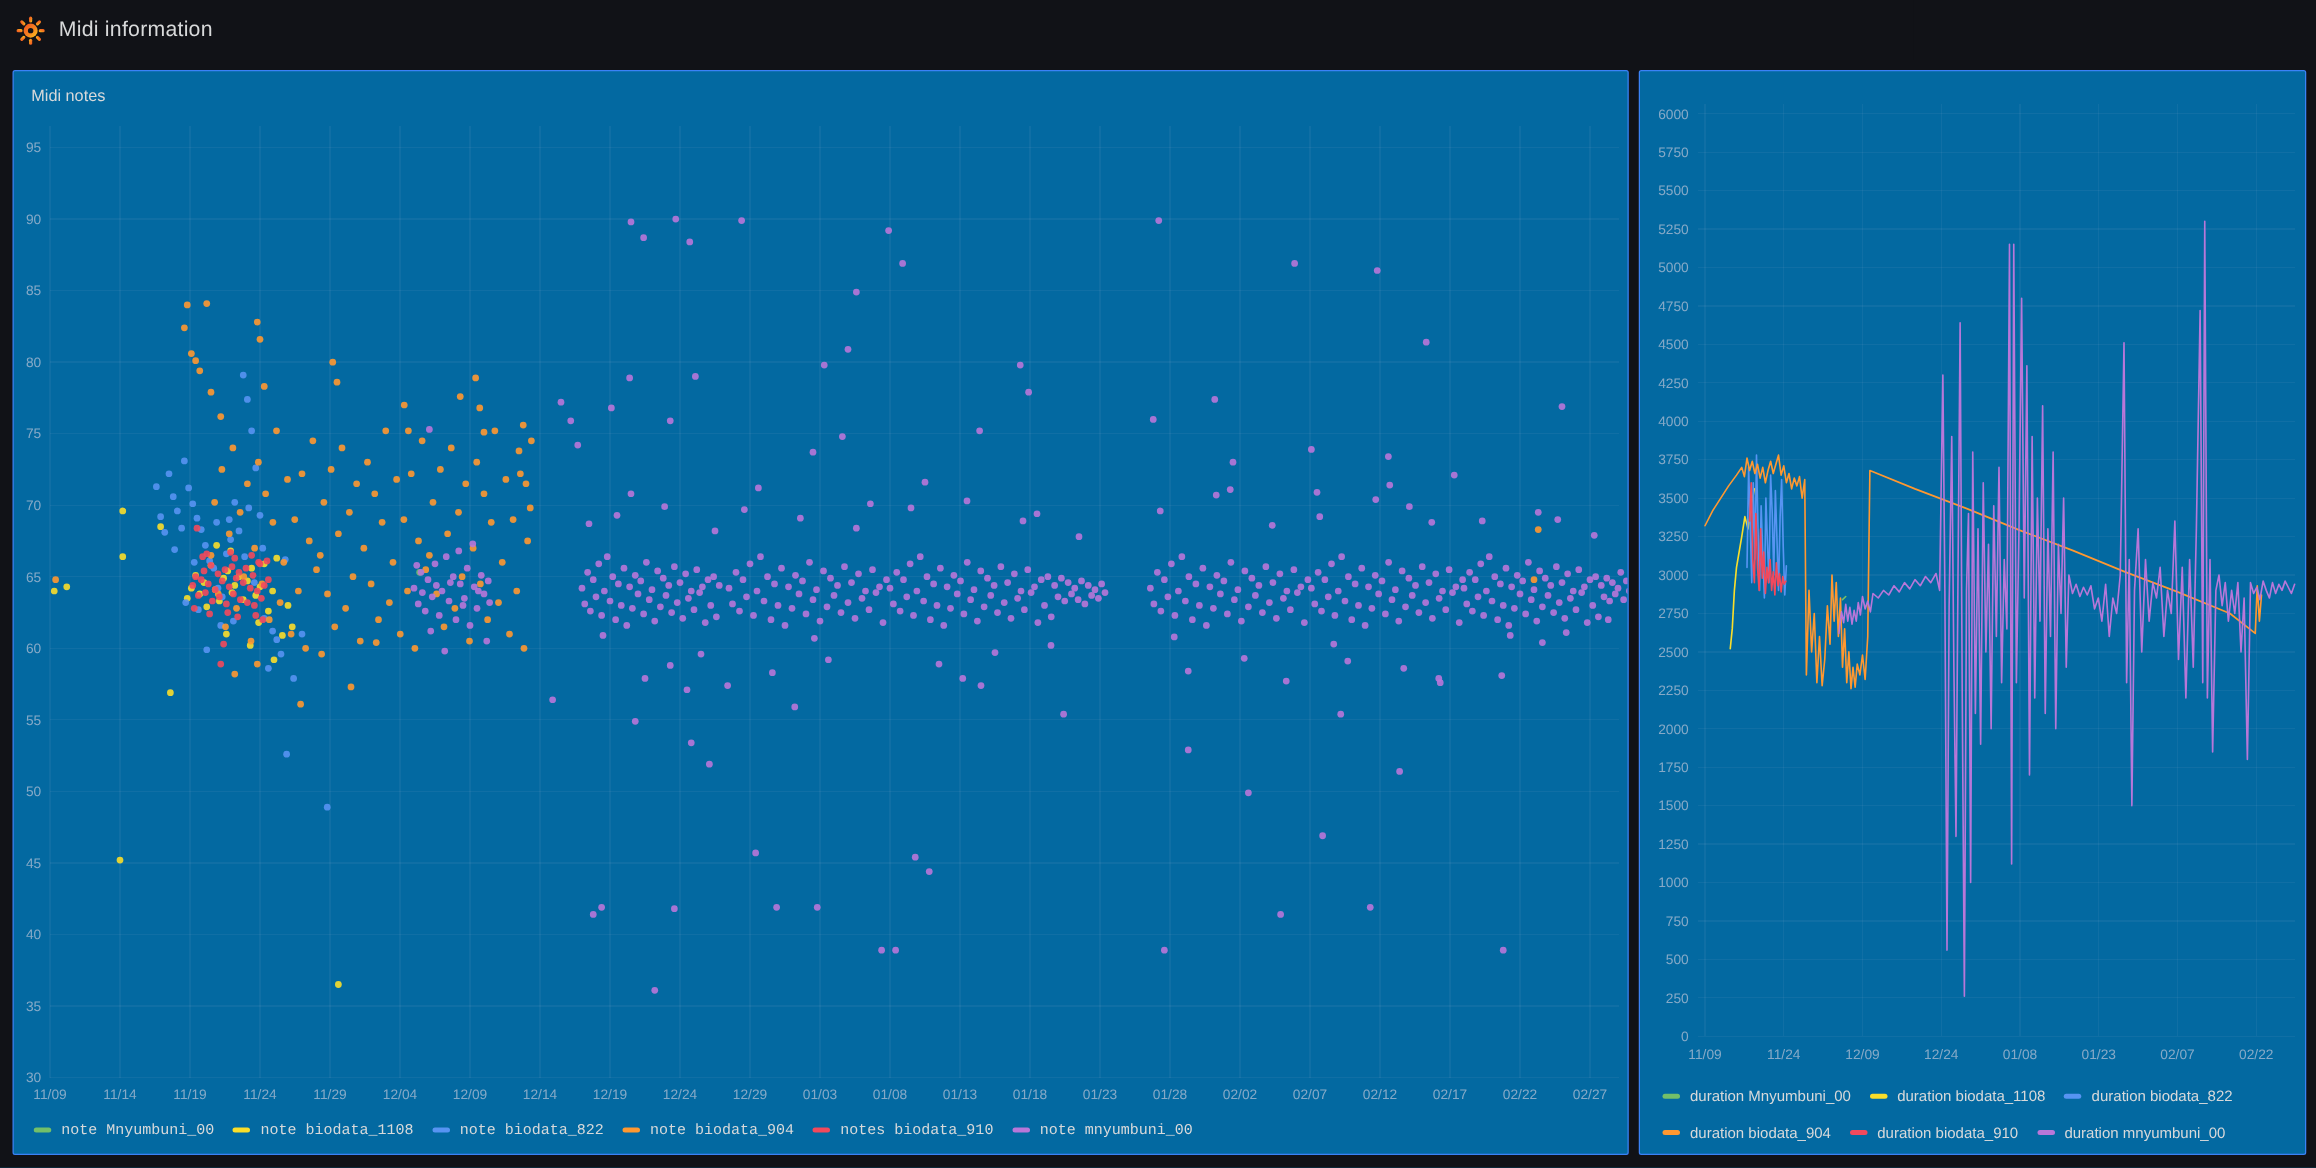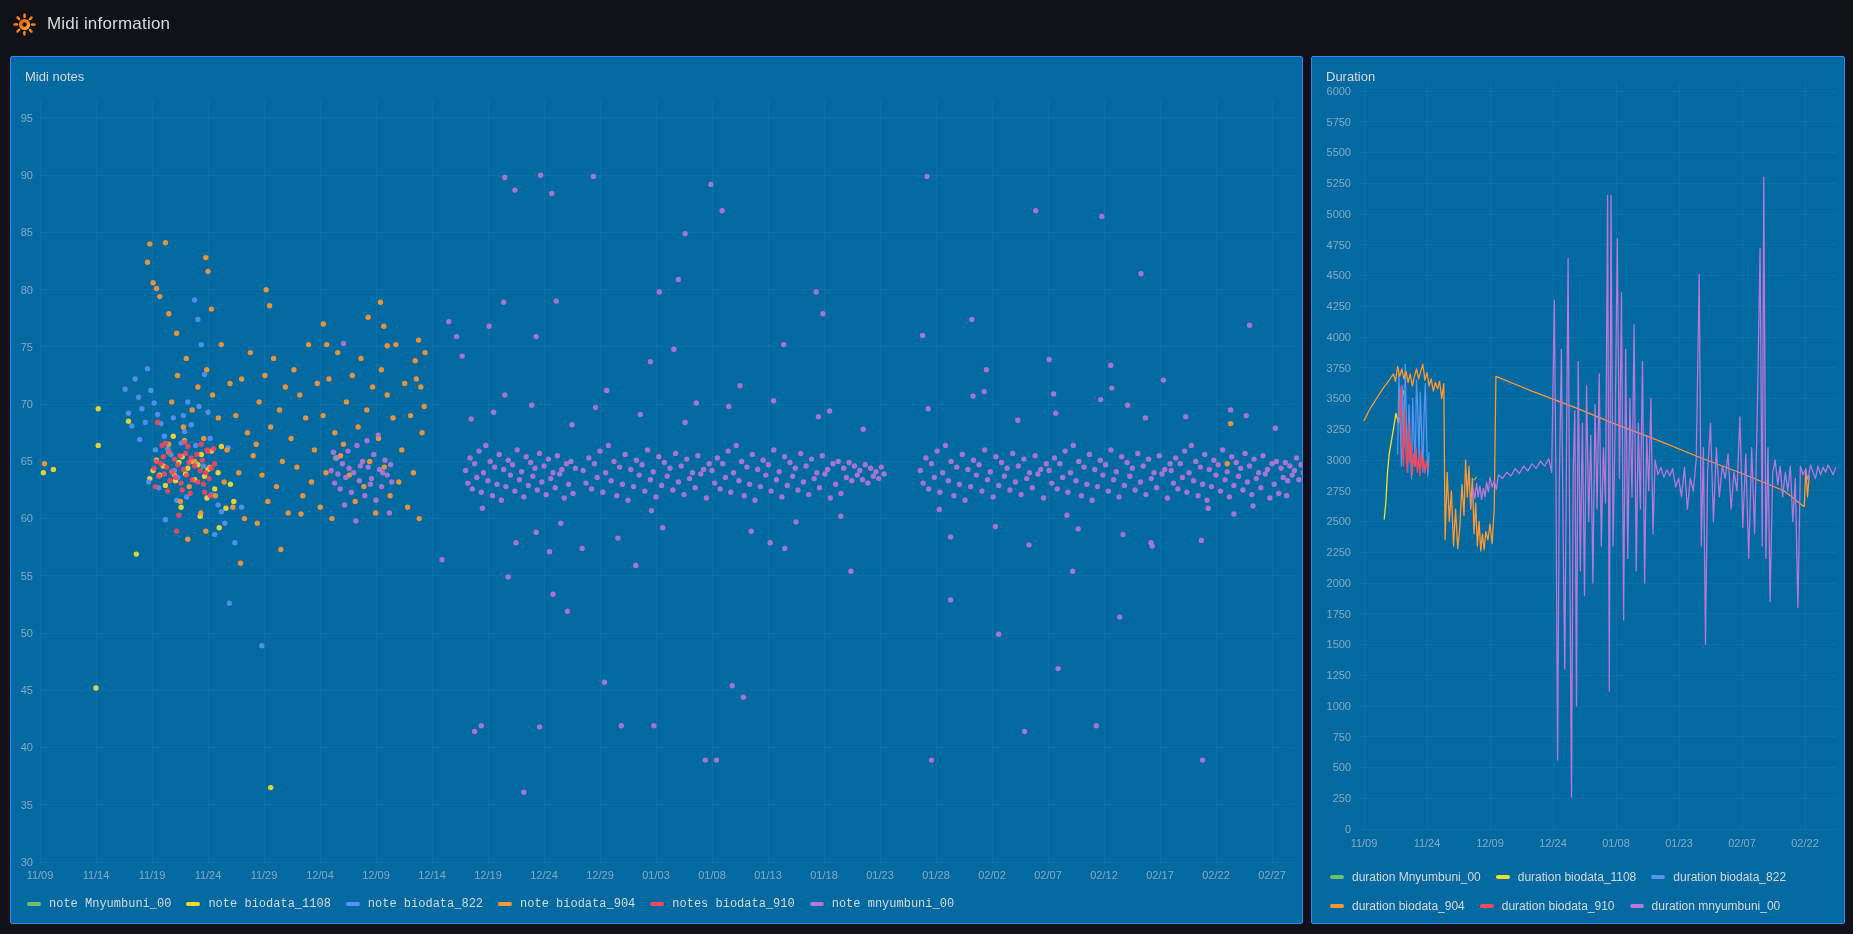--- a/index.html
+++ b/index.html
@@ -897,21 +897,20 @@
           <span>notes biodata_910</span>
         </span>
         <span class="legend-item">
           <i class="swatch" style="background: rgb(184, 119, 217);"></i>
           <span>note mnyumbuni_00</span>
         </span>
       </div>
   </section>
 
   <section class="panel panel-duration">
-    <div class="panel-title">Duration</div>
     <svg class="chart-svg" id="chart-1" width="532" height="866">
         <g shape-rendering="crispEdges">
           <line x1="46" x2="524" y1="772" y2="772" stroke="rgba(204,204,220,0.07)" stroke-width="1"></line>
           <line x1="46" x2="524" y1="741.25" y2="741.25" stroke="rgba(204,204,220,0.07)" stroke-width="1"></line>
           <line x1="46" x2="524" y1="710.5" y2="710.5" stroke="rgba(204,204,220,0.07)" stroke-width="1"></line>
           <line x1="46" x2="524" y1="679.75" y2="679.75" stroke="rgba(204,204,220,0.07)" stroke-width="1"></line>
           <line x1="46" x2="524" y1="649" y2="649" stroke="rgba(204,204,220,0.07)" stroke-width="1"></line>
           <line x1="46" x2="524" y1="618.25" y2="618.25" stroke="rgba(204,204,220,0.07)" stroke-width="1"></line>
           <line x1="46" x2="524" y1="587.5" y2="587.5" stroke="rgba(204,204,220,0.07)" stroke-width="1"></line>
           <line x1="46" x2="524" y1="556.75" y2="556.75" stroke="rgba(204,204,220,0.07)" stroke-width="1"></line>

